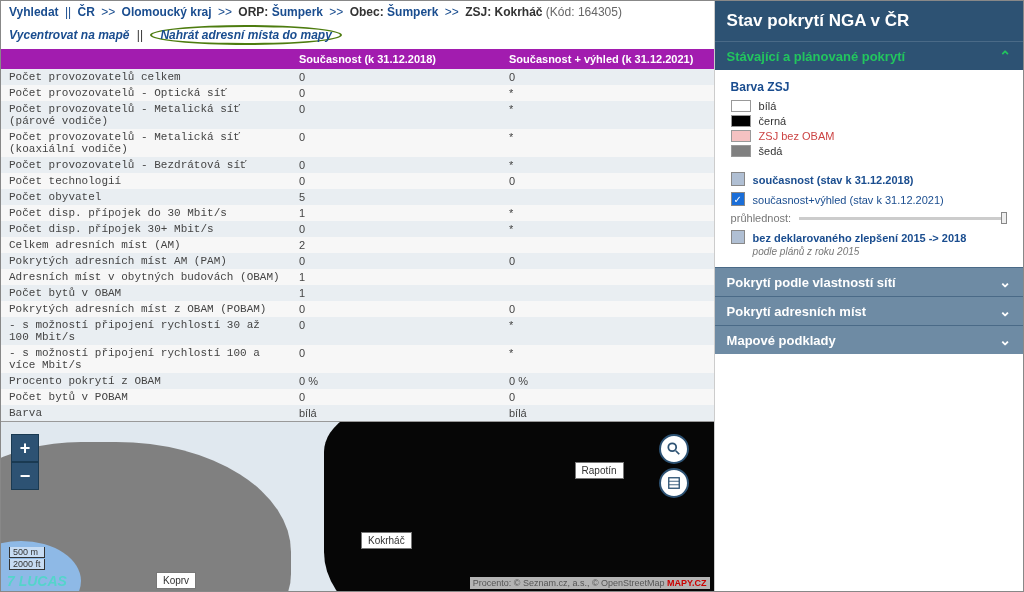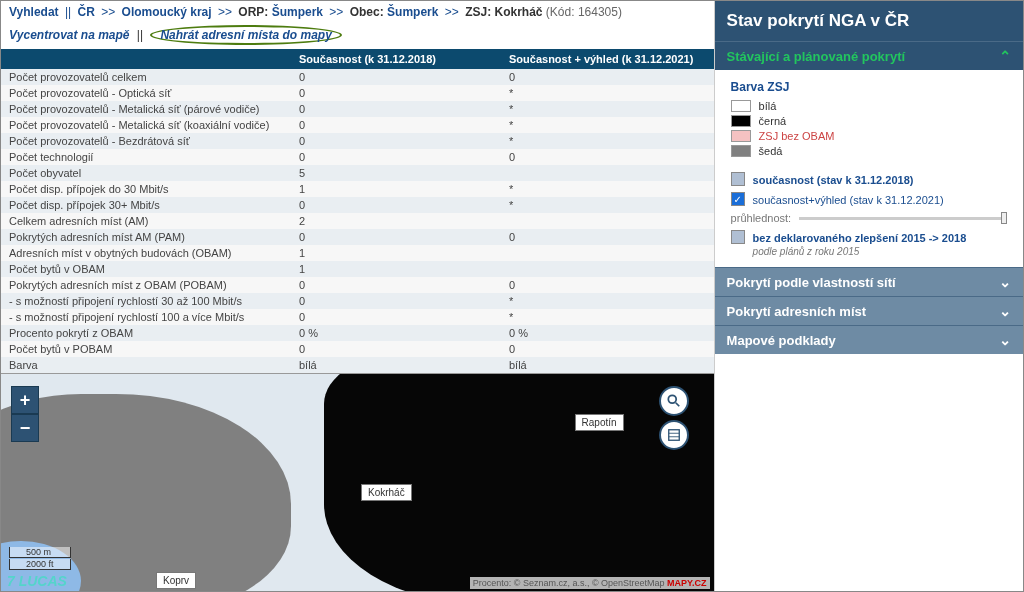--- a/index.html
+++ b/index.html
@@ -36,34 +36,34 @@
     .sub-actions { padding: 2px 8px 4px; font-size: 12px; }
     .sub-actions a { color: #1a4d8f; font-weight: bold; font-style: italic; text-decoration: none; }
     .sub-actions .divider { color: #333; margin: 0 4px; }
     .highlight-oval {
       border: 2px solid #4d7c0f;
       border-radius: 50%;
       padding: 1px 8px;
       display: inline-block;
     }
     .table-header {
-      background: #0c4a6e;
+      background: #a21caf;
       color: #fff;
       display: flex;
       font-size: 11px;
       font-weight: bold;
     }
     .table-header .col1 { width: 290px; padding: 4px 8px; }
     .table-header .col2 { width: 210px; padding: 4px 8px; }
     .table-header .col3 { width: 210px; padding: 4px 8px; }
     .table-body { font-size: 11px; }
     .table-row { display: flex; }
     .table-row:nth-child(odd) { background: #e9eef2; }
     .table-row:nth-child(even) { background: #f7f7f7; }
-    .table-row .col1 { width: 290px; padding: 2px 8px; color: #444; }
+    .table-row .col1 { width: 290px; padding: 2px 8px; color: #444; font-family: Liberation Mono, monospace; }
     .table-row .col2 { width: 210px; padding: 2px 8px; color: #444; }
     .table-row .col3 { width: 210px; padding: 2px 8px; color: #444; }
     .map-area {
       flex: 1;
       position: relative;
       background: #e0e8ef;
       border-top: 1px solid #999;
       overflow: hidden;
     }
     .map-land1 {
@@ -141,21 +141,21 @@
     .map-scale {
       position: absolute;
       left: 8px;
       bottom: 20px;
       font-size: 9px;
       color: #333;
     }
     .map-scale div {
       border: 1px solid #333;
       border-top: none;
-      padding: 0 16px;
+      padding: 0 3px;
       margin-bottom: 1px;
       background: rgba(255,255,255,0.5);
     }
     .map-lucas {
       position: absolute;
       left: 6px;
       bottom: 2px;
       color: #4fd7c9;
       font-style: italic;
       font-size: 14px;

